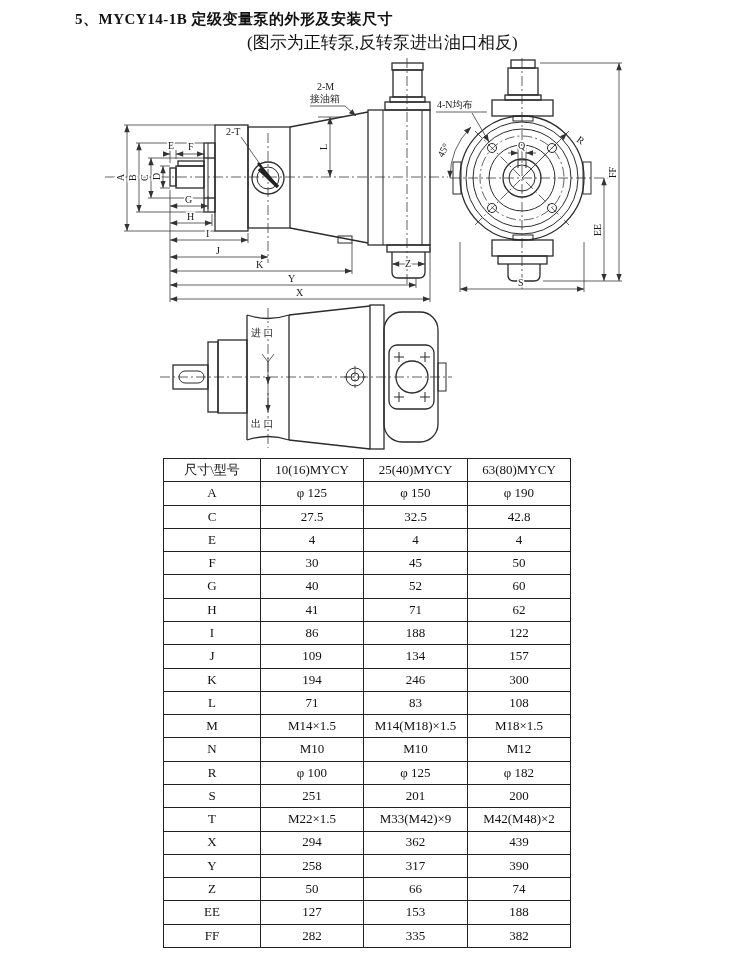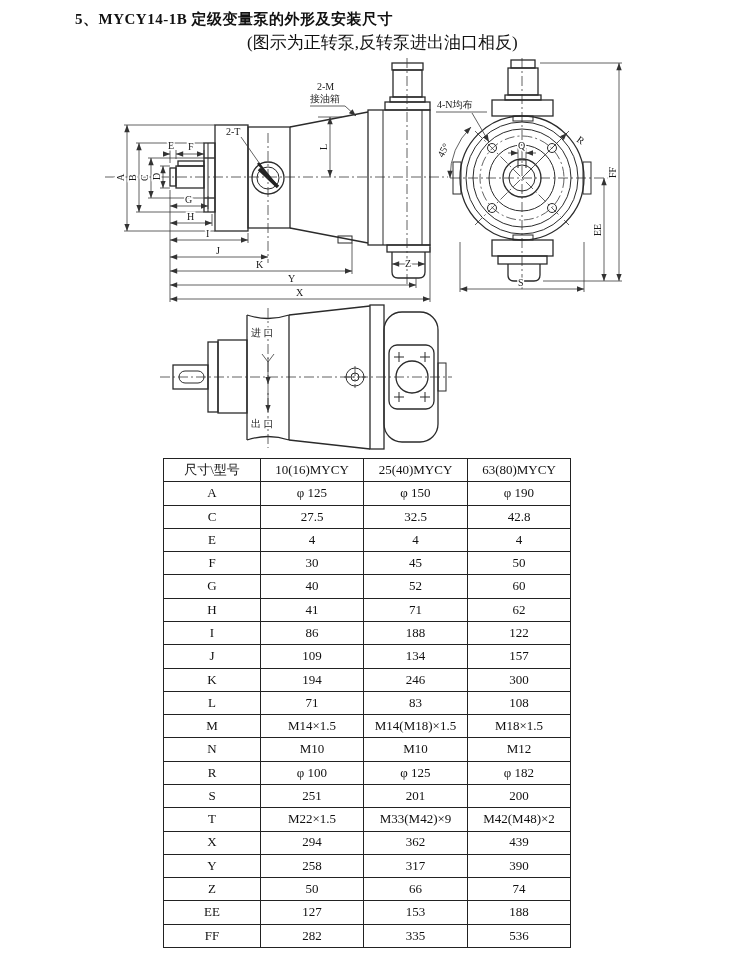--- a/index.html
+++ b/index.html
@@ -339,18 +339,18 @@
         <tr>
           <td>EE</td>
           <td>127</td>
           <td>153</td>
           <td>188</td>
         </tr>
         <tr>
           <td>FF</td>
           <td>282</td>
           <td>335</td>
-          <td>536</td>
+          <td>382</td>
         </tr>
       </tbody>
 </table>
 
 </div>
 
 </body></html>

